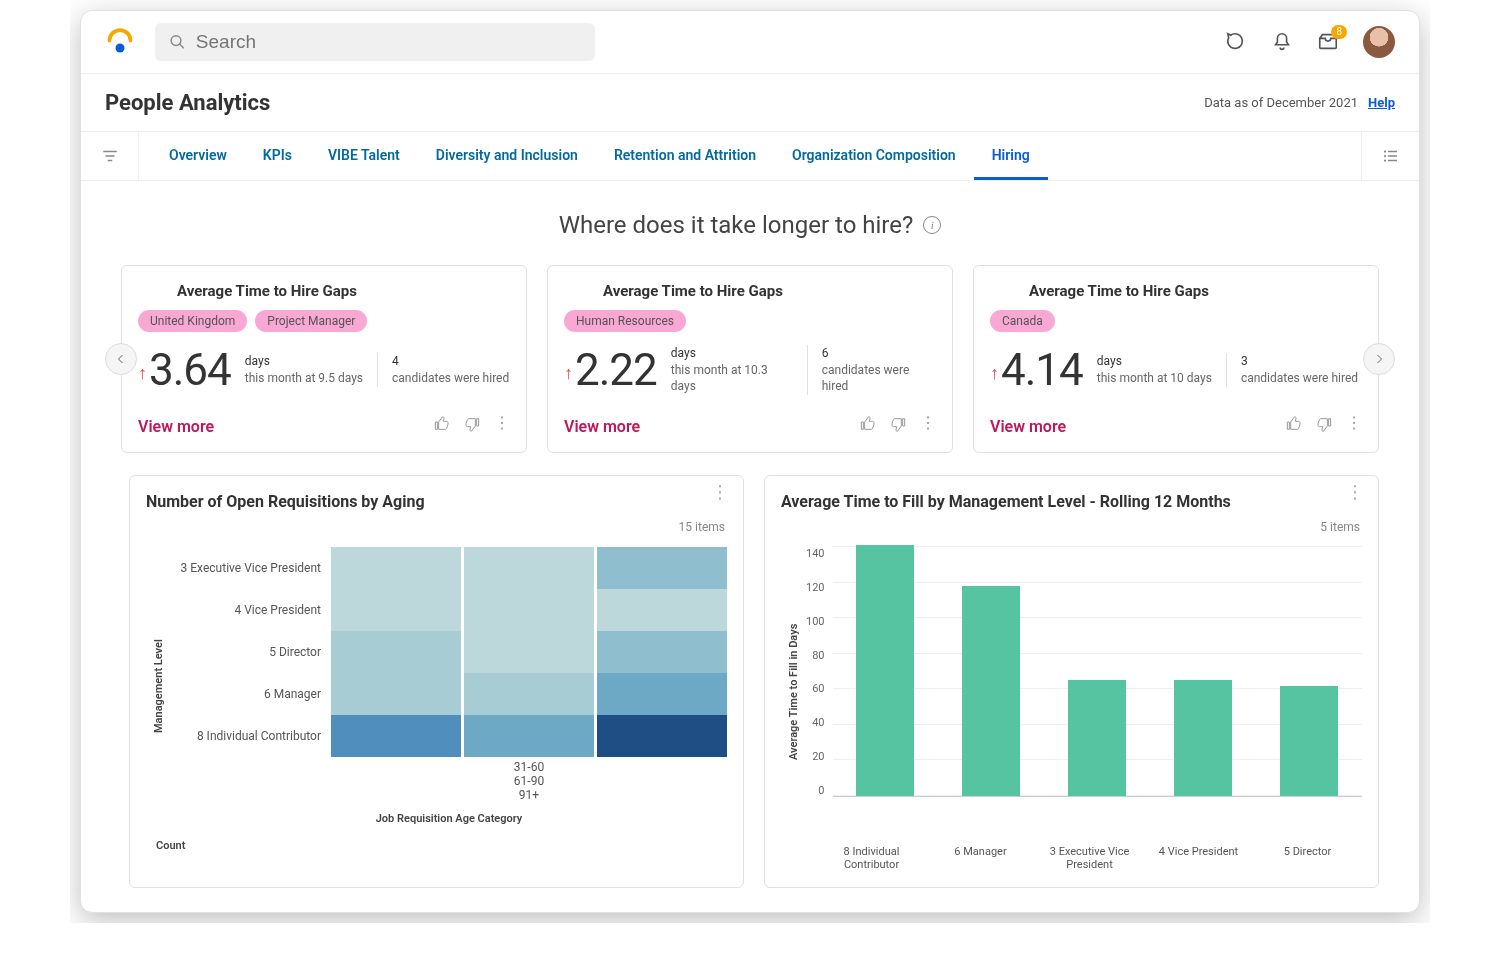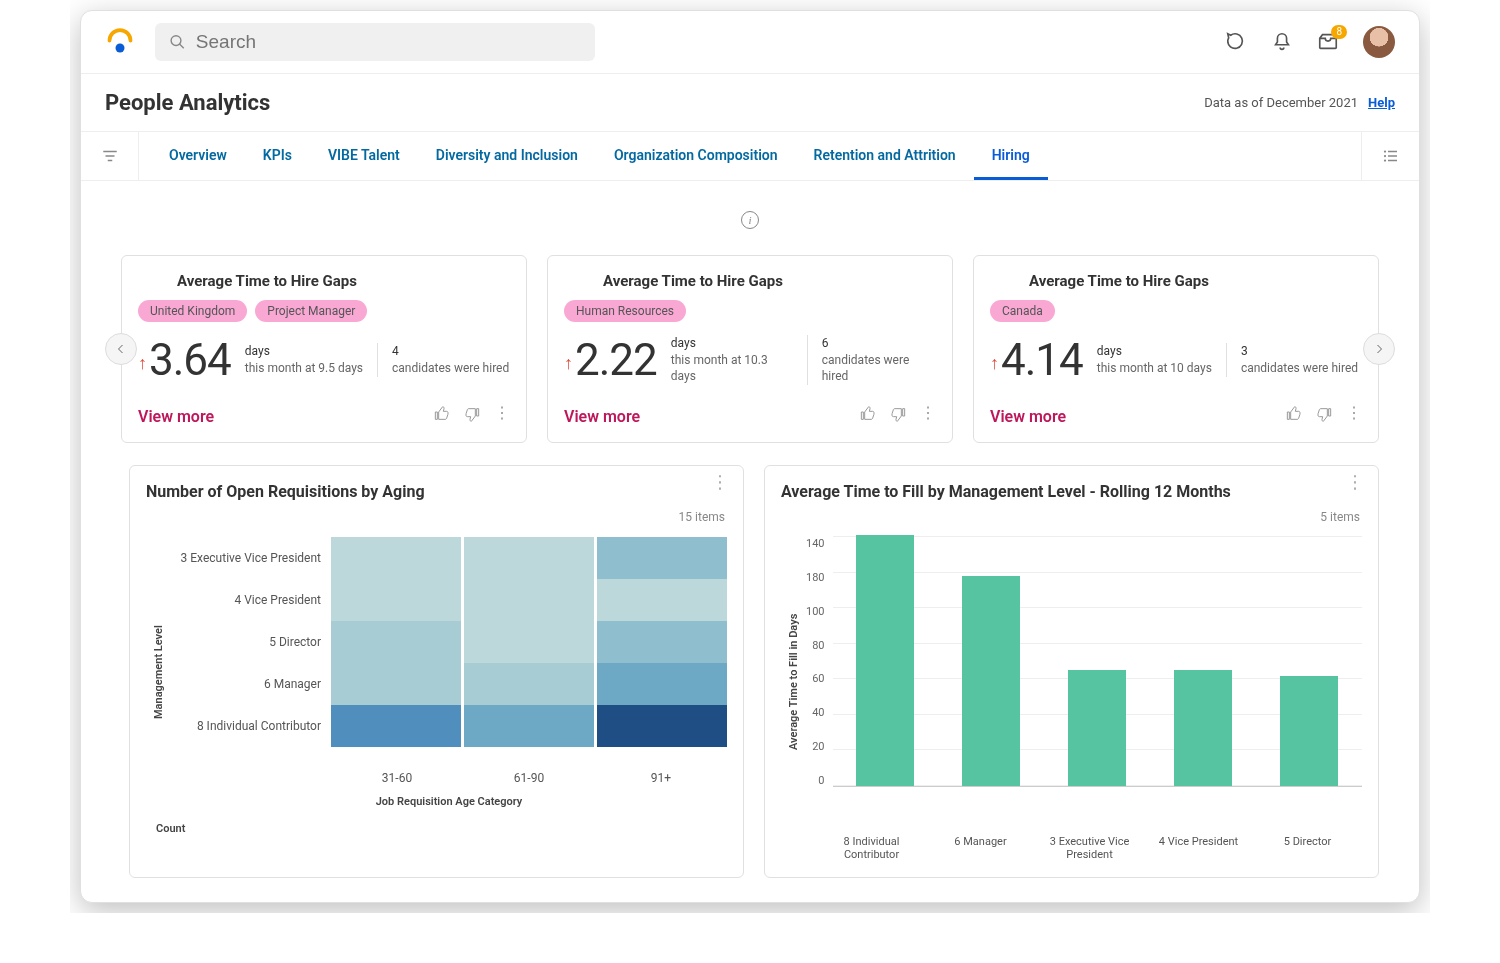--- a/index.html
+++ b/index.html
@@ -143,21 +143,21 @@
 .y-axis-label {
   writing-mode: vertical-rl; transform: rotate(180deg);
   font-size: 11px; color: #444; font-weight: 600; padding: 0 6px;
   text-align: center;
 }
 .heatmap-body { flex: 1; }
 .heatmap-row { display: flex; align-items: center; height: 42px; }
 .heatmap-row-label { width: 160px; text-align: right; font-size: 12px; color: #555; padding-right: 10px; }
 .heatmap-cells { display: flex; flex: 1; gap: 3px; }
 .heatmap-cell { flex: 1; height: 42px; }
-.heatmap-xlabels { display: flex; margin-left: 160px; margin-top: 24px; }
+.heatmap-xlabels { display: flex; margin-left: 160px; margin-top: 3px; flex-direction: column; }
 .heatmap-xlabels div { flex: 1; text-align: center; font-size: 12px; color: #555; }
 .x-axis-label { text-align: center; font-size: 11px; font-weight: 600; margin-top: 10px; color: #444; }
 .legend-label { font-size: 11px; color: #444; font-weight: 600; margin-top: 14px; margin-left: 10px; }
 
 
 .barchart-wrap { display: flex; margin-top: 36px; height: 290px; }
 .barchart-body { flex: 1; position: relative; display: flex; }
 .bar-ylabels {
   display: flex; flex-direction: column; justify-content: space-between;
   font-size: 11px; color: #666; text-align: right; padding-right: 8px;
@@ -233,38 +233,39 @@
           <line x1="3" y1="6" x2="21" y2="6" stroke="#888" stroke-width="2"></line>
           <line x1="6" y1="12" x2="18" y2="12" stroke="#888" stroke-width="2"></line>
           <line x1="9" y1="18" x2="15" y2="18" stroke="#888" stroke-width="2"></line>
         </svg>
     </div>
     <div class="tabs" id="tabs">
         <div class="tab">Overview</div>
         <div class="tab">KPIs</div>
         <div class="tab">VIBE Talent</div>
         <div class="tab">Diversity and Inclusion</div>
+        <div class="tab">Retention and Attrition</div>
         <div class="tab">Organization Composition</div>
-        <div class="tab">Retention and Attrition</div>
         <div class="tab active">Hiring</div>
       </div>
     <div class="list-icon">
       <svg viewBox="0 0 24 24" width="18" height="18">
           <circle cx="4" cy="6" r="1.5" fill="#888"></circle>
           <line x1="8" y1="6" x2="20" y2="6" stroke="#888" stroke-width="2"></line>
           <circle cx="4" cy="12" r="1.5" fill="#888"></circle>
           <line x1="8" y1="12" x2="20" y2="12" stroke="#888" stroke-width="2"></line>
           <circle cx="4" cy="18" r="1.5" fill="#888"></circle>
           <line x1="8" y1="18" x2="20" y2="18" stroke="#888" stroke-width="2"></line>
         </svg>
     </div>
   </div>
 
   <div class="content">
     <div class="section-title">
+      <span>Where does it take longer to hire?</span>
       <span class="info-circle">i</span>
     </div>
 
     <div class="cards-row" id="cards-row">
       <div class="carousel-btn carousel-prev">
         <svg width="12" height="12" viewBox="0 0 24 24">
             <path d="M15 4l-8 8 8 8" fill="none" stroke="#666" stroke-width="2"></path>
           </svg>
       </div>
       <div class="card">
@@ -445,21 +446,21 @@
 
       <div class="chart-card">
         <h3>Average Time to Fill by Management Level - Rolling 12 Months</h3>
         <div class="kebab">⋮</div>
         <div class="items-count">5 items</div>
         <div class="barchart-wrap">
           <div class="y-axis-label">Average Time to Fill in Days</div>
           <div class="barchart-body">
             <div class="bar-ylabels" id="bar-ylabels">
                 <div>140</div>
-                <div>180</div>
+                <div>120</div>
                 <div>100</div>
                 <div>80</div>
                 <div>60</div>
                 <div>40</div>
                 <div>20</div>
                 <div>0</div>
               </div>
             <div class="bar-plot">
               <div class="bar-gridlines" id="bar-grid">
                   <div style="bottom: 0%;"></div>

